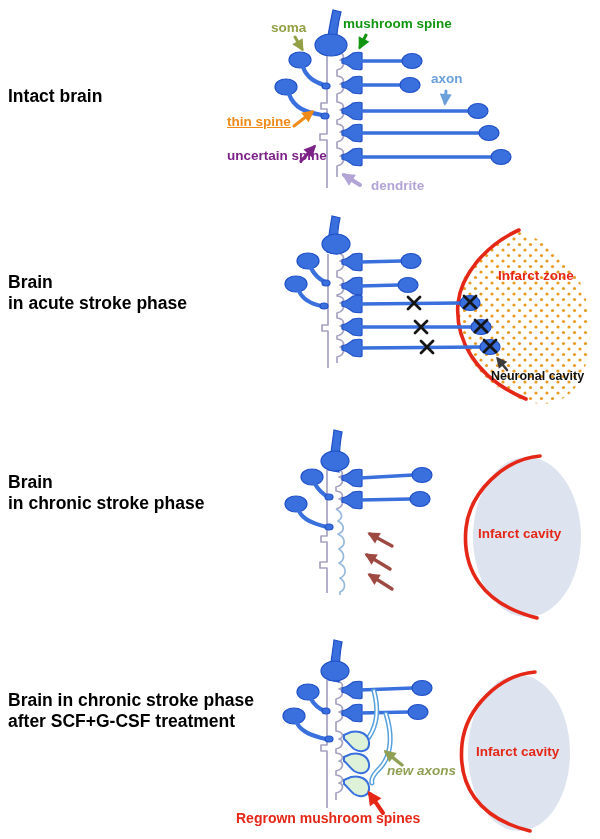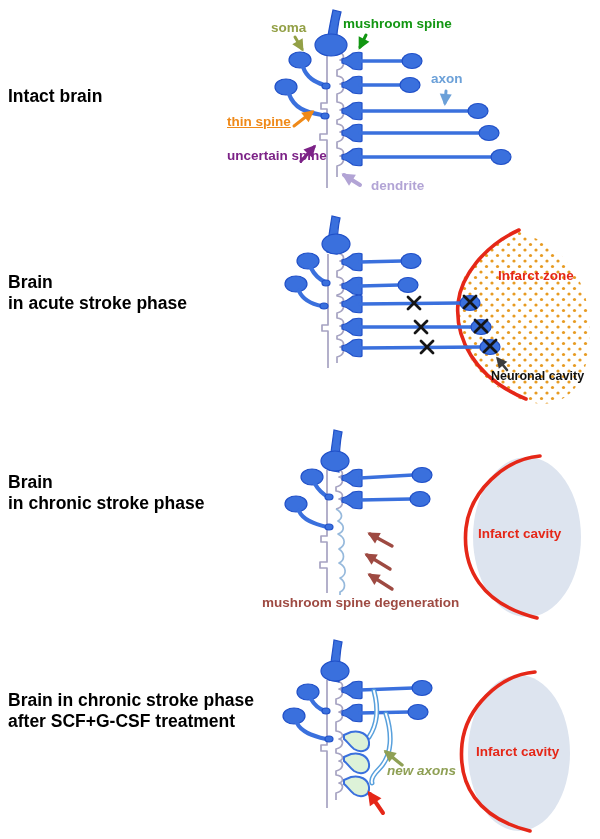--- a/index.html
+++ b/index.html
@@ -272,19 +272,19 @@
   <div class="lbl c-soma" style="left:271px;top:20px;">soma</div>
   <div class="lbl c-mushroom" style="left:343px;top:16px;">mushroom spine</div>
   <div class="lbl c-axon" style="left:431px;top:71px;">axon</div>
   <div class="lbl c-thin" style="left:227px;top:114px;text-decoration:underline;">thin spine</div>
   <div class="lbl c-uncertain" style="left:227px;top:148px;">uncertain spine</div>
   <div class="lbl c-dendrite" style="left:371px;top:178px;">dendrite</div>
 
   <div class="lbl c-red" style="left:474px;top:268px;margin-left:24px;">Infarct zone</div>
   <div class="lbl c-black sz12" style="left:491px;top:369px;">Neuronal cavity</div>
 
-  <div class="lbl c-brick" style="left:262px;top:595px;">mushroom spine degeneration</div>
   <div class="lbl c-red" style="left:478px;top:526px;">Infarct cavity</div>
 
   <div class="lbl c-newax" style="left:387px;top:763px;font-style:italic;">new axons</div>
   <div class="lbl c-red" style="left:476px;top:744px;">Infarct cavity</div>
+  <div class="lbl c-red sz14" style="left:236px;top:810px;">Regrown mushroom spines</div>
 
 </div>
 
 </body></html>

